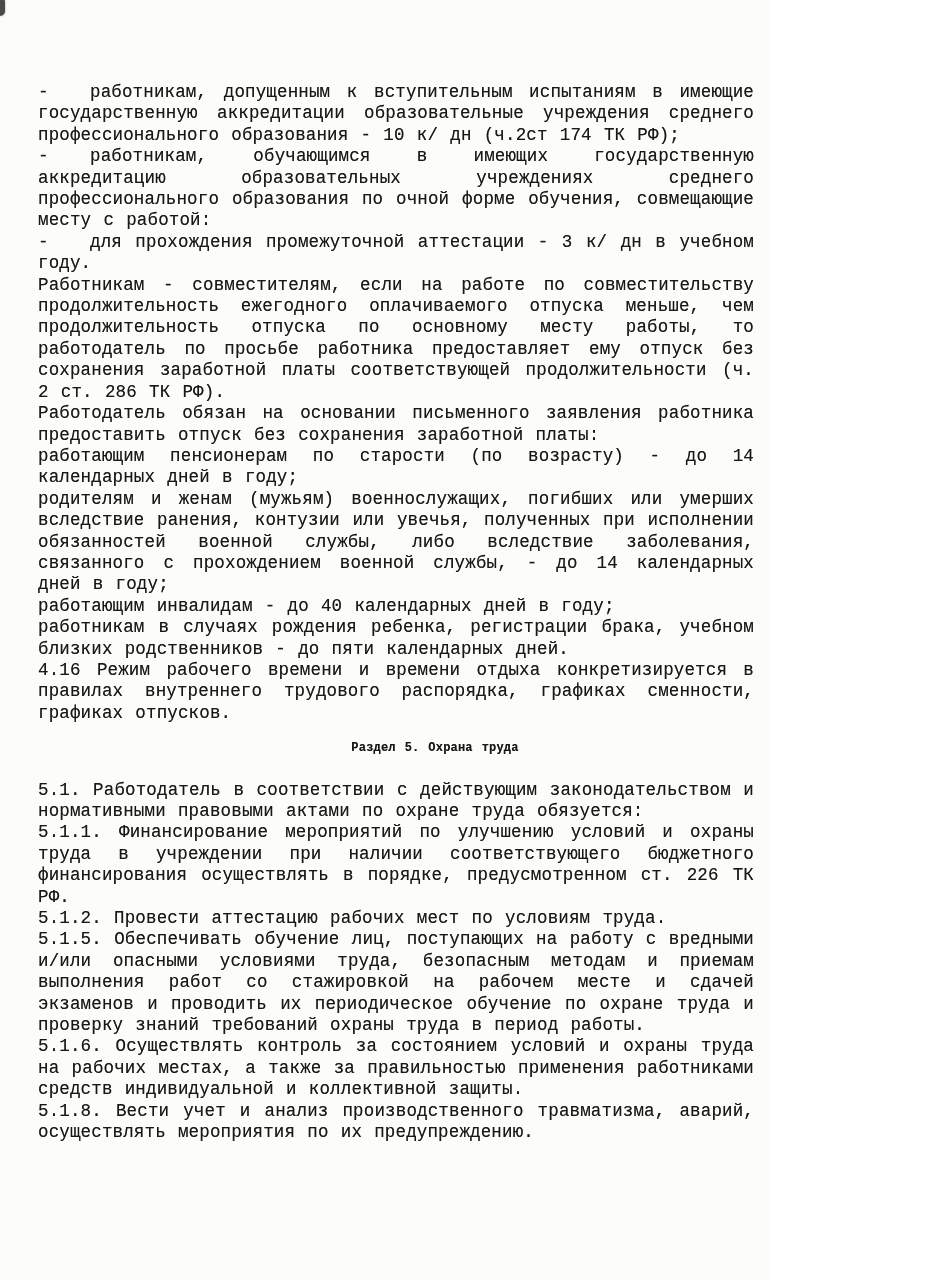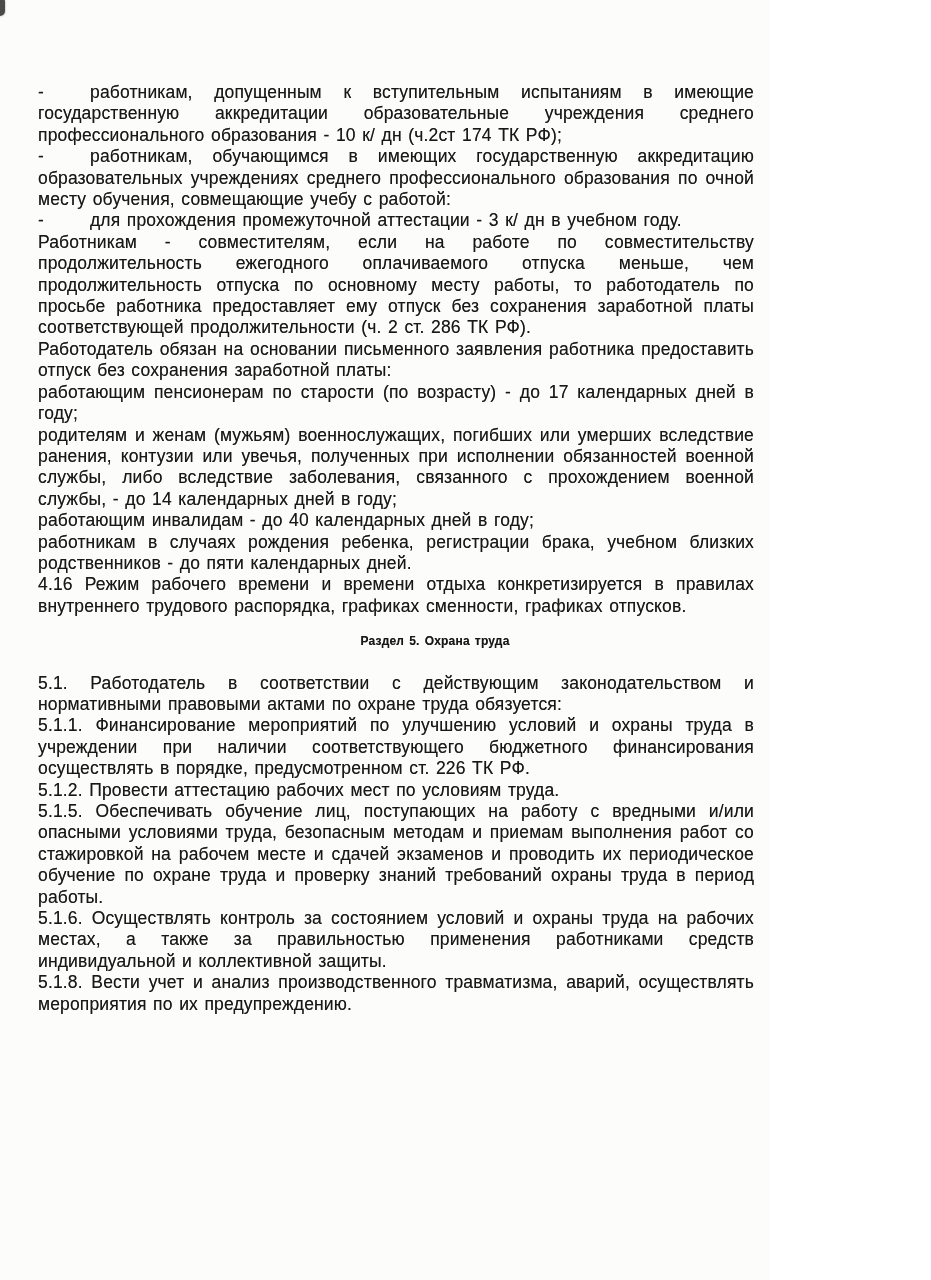--- a/index.html
+++ b/index.html
@@ -6,21 +6,21 @@
     --paper:#fcfcfb;
     --ink:#1d1d1b;
   }
   html,body{margin:0;padding:0;background:#ffffff;}
   .page{
     position:relative;
     width:770px;
     height:1280px;
     background:var(--paper);
     overflow:hidden;
-    font-family:Liberation Sans, sans-serif;
+    font-family:Liberation Mono, monospace;
   }
   .doc-body{
     position:absolute;
     left:38px;
     top:82px;
     width:716px;
     color:var(--ink);
     font-size:17.5px;
     line-height:21.4px;
     letter-spacing:0.15px;
@@ -68,25 +68,25 @@
 </style>
 </head>
 <body>
 
 <div class="page">
   <span class="corner-mark"></span>
   <span class="speck speck-1"></span>
   <span class="speck speck-2"></span>
   <div class="doc-body">
       <p class="para dash"><span class="dash-marker">-</span><span>работникам, допущенным к вступительным испытаниям в имеющие государственную аккредитации образовательные учреждения среднего профессионального образования - 10 к/ дн (ч.2ст 174 ТК РФ);</span></p>
-      <p class="para dash"><span class="dash-marker">-</span><span>работникам, обучающимся в имеющих государственную аккредитацию образовательных учреждениях среднего профессионального образования по очной месту обучения, совмещающие учебу с работой:</span></p>
+      <p class="para dash"><span class="dash-marker">-</span><span>работникам, обучающимся в имеющих государственную аккредитацию образовательных учреждениях среднего профессионального образования по очной форме обучения, совмещающие месту с работой:</span></p>
       <p class="para dash"><span class="dash-marker">-</span><span>для прохождения промежуточной аттестации - 3 к/ дн в учебном году.</span></p>
       <p class="para">Работникам - совместителям, если на работе по совместительству продолжительность ежегодного оплачиваемого отпуска меньше, чем продолжительность отпуска по основному месту работы, то работодатель по просьбе работника предоставляет ему отпуск без сохранения заработной платы соответствующей продолжительности (ч. 2 ст. 286 ТК РФ).</p>
       <p class="para">Работодатель обязан на основании письменного заявления работника предоставить отпуск без сохранения заработной платы:</p>
-      <p class="para">работающим пенсионерам по старости (по возрасту) - до 17 календарных дней в году;</p>
+      <p class="para">работающим пенсионерам по старости (по возрасту) - до 14 календарных дней в году;</p>
       <p class="para">родителям и женам (мужьям) военнослужащих, погибших или умерших вследствие ранения, контузии или увечья, полученных при исполнении обязанностей военной службы, либо вследствие заболевания, связанного с прохождением военной службы, - до 14 календарных дней в году;</p>
       <p class="para">работающим инвалидам - до 40 календарных дней в году;</p>
       <p class="para">работникам в случаях рождения ребенка, регистрации брака, учебном близких родственников - до пяти календарных дней.</p>
       <p class="para">4.16 Режим рабочего времени и времени отдыха конкретизируется в правилах внутреннего трудового распорядка, графиках сменности, графиках отпусков.</p>
       <h2 class="heading">Раздел 5. Охрана труда</h2>
       <p class="para">5.1. Работодатель в соответствии с действующим законодательством и нормативными правовыми актами по охране труда обязуется:</p>
       <p class="para">5.1.1. Финансирование мероприятий по улучшению условий и охраны труда в учреждении при наличии соответствующего бюджетного финансирования осуществлять в порядке, предусмотренном ст. 226 ТК РФ.</p>
       <p class="para">5.1.2.  Провести аттестацию рабочих мест по условиям труда.</p>
       <p class="para">5.1.5.  Обеспечивать обучение лиц, поступающих на работу с вредными и/или опасными условиями труда, безопасным методам и приемам выполнения работ со стажировкой на рабочем месте и сдачей экзаменов и проводить их периодическое обучение по охране труда и проверку знаний требований охраны труда в период работы.</p>
       <p class="para">5.1.6.  Осуществлять контроль за состоянием условий и охраны труда на рабочих местах, а также за правильностью применения работниками средств индивидуальной и коллективной защиты.</p>

